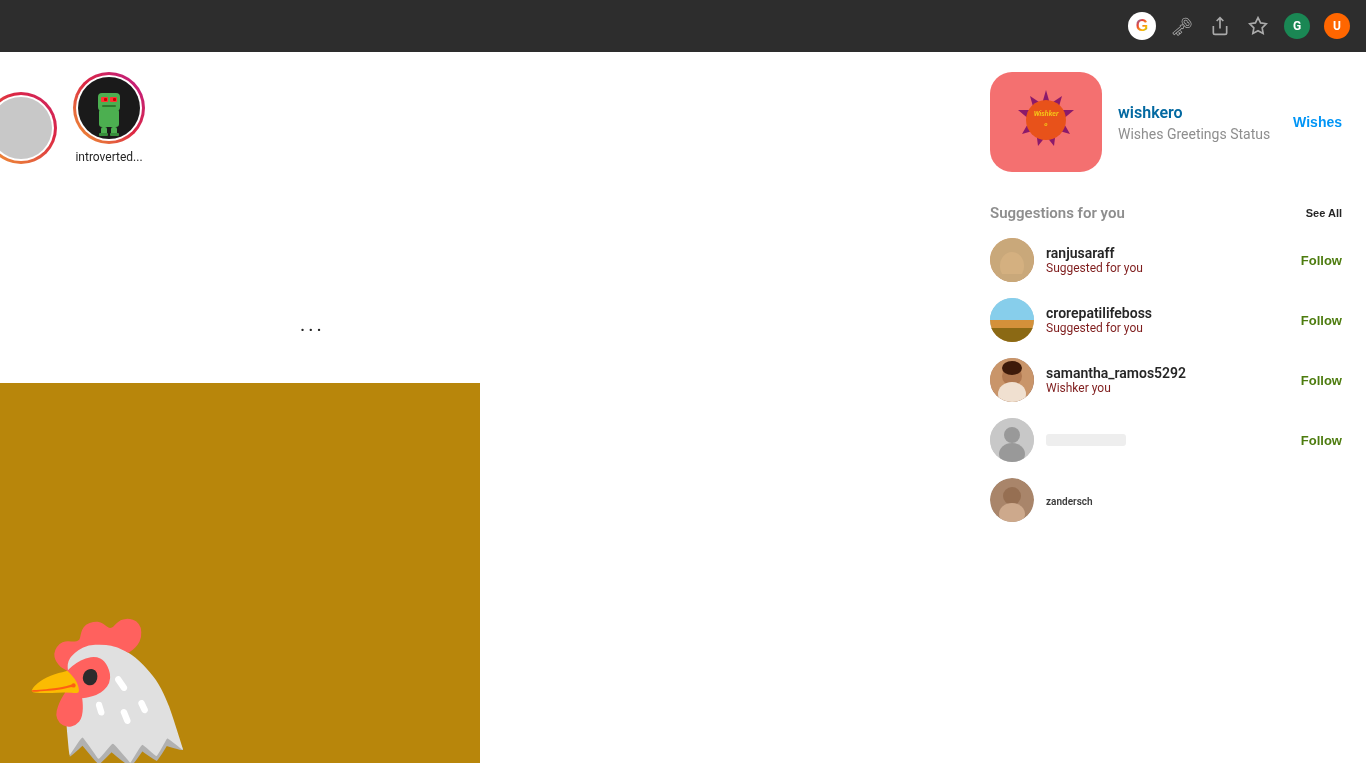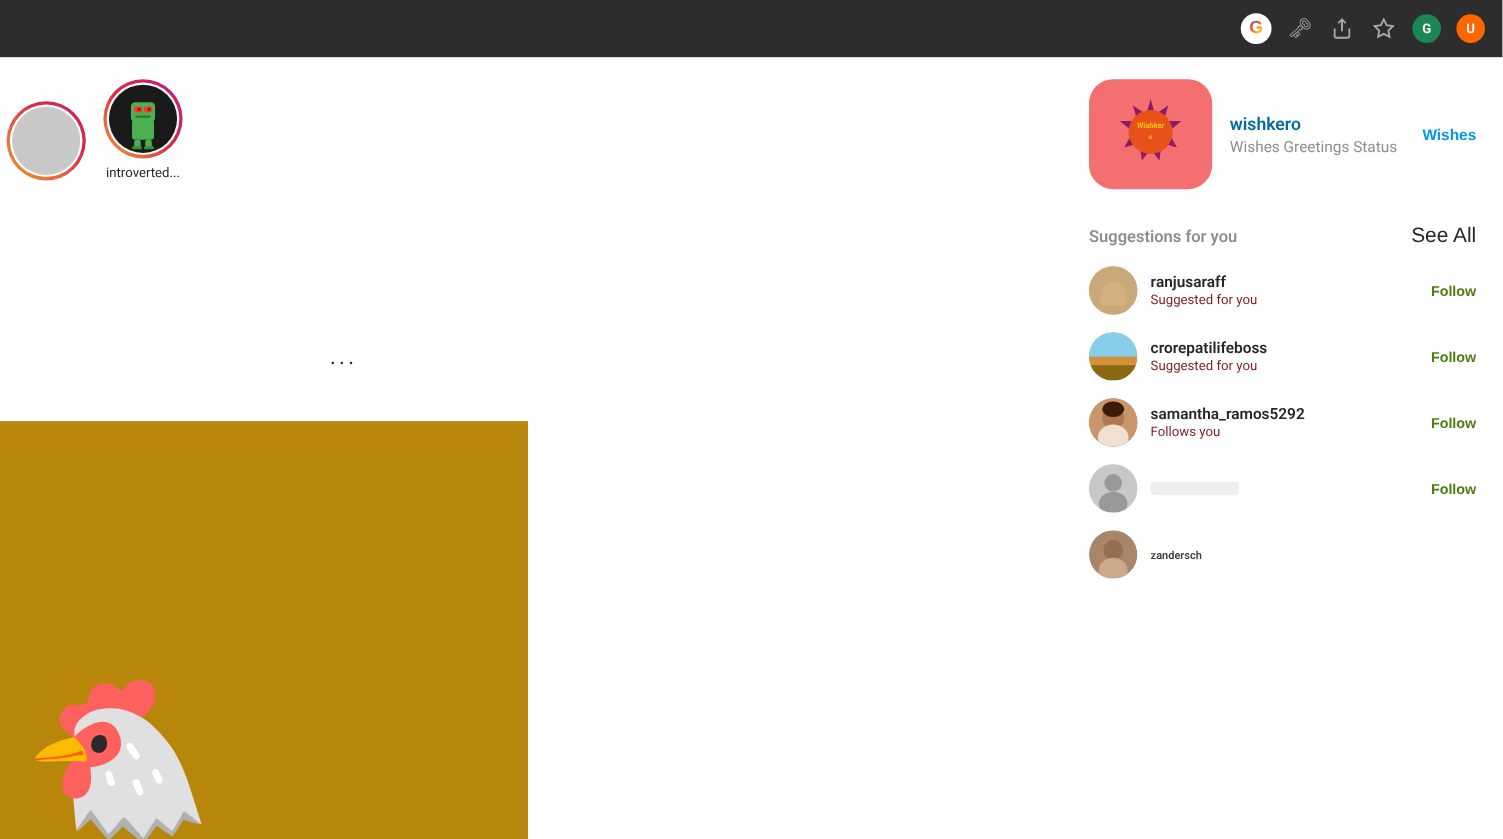--- a/index.html
+++ b/index.html
@@ -96,21 +96,21 @@
       flex: 1;
       padding: 20px 0 0 0;
       position: relative;
       overflow: hidden;
     }
 
     
     .stories-row {
       display: flex;
       align-items: flex-end;
-      padding: 0 36px;
+      padding: 0 15px;
       gap: 16px;
       margin-bottom: 20px;
     }
 
     .story-item {
       display: flex;
       flex-direction: column;
       align-items: center;
       gap: 6px;
       cursor: pointer;
@@ -245,22 +245,22 @@
       gap: 33px;
     }
 
     .suggestions-title {
       font-size: 15px;
       font-weight: 600;
       color: #8e8e8e;
     }
 
     .see-all-btn {
-      font-size: 19px;
-      font-weight: 400;
+      font-size: 11px;
+      font-weight: 700;
       color: #262626;
       cursor: pointer;
       background: none;
       border: none;
     }
 
     
     .suggestion-item {
       display: flex;
       align-items: center;
@@ -485,21 +485,21 @@
 
           <circle cx="22" cy="18" r="10" fill="#b07850"></circle>
 
           <ellipse cx="22" cy="10" rx="10" ry="7" fill="#3d1a0a"></ellipse>
 
           <ellipse cx="22" cy="36" rx="14" ry="12" fill="#f0e0d0"></ellipse>
         </svg>
       </div>
       <div class="suggestion-info">
         <div class="suggestion-username">samantha_ramos5292</div>
-        <div class="suggestion-reason">Follows you</div>
+        <div class="suggestion-reason">Wishker you</div>
       </div>
       <button class="follow-btn">Follow</button>
     </div>
 
     <div class="suggestion-item">
       <div class="suggestion-avatar gray-person">
         <svg width="44" height="44" viewBox="0 0 44 44">
           <circle cx="22" cy="22" r="22" fill="#c8c8c8"></circle>
 
           <circle cx="22" cy="17" r="8" fill="#999"></circle>

